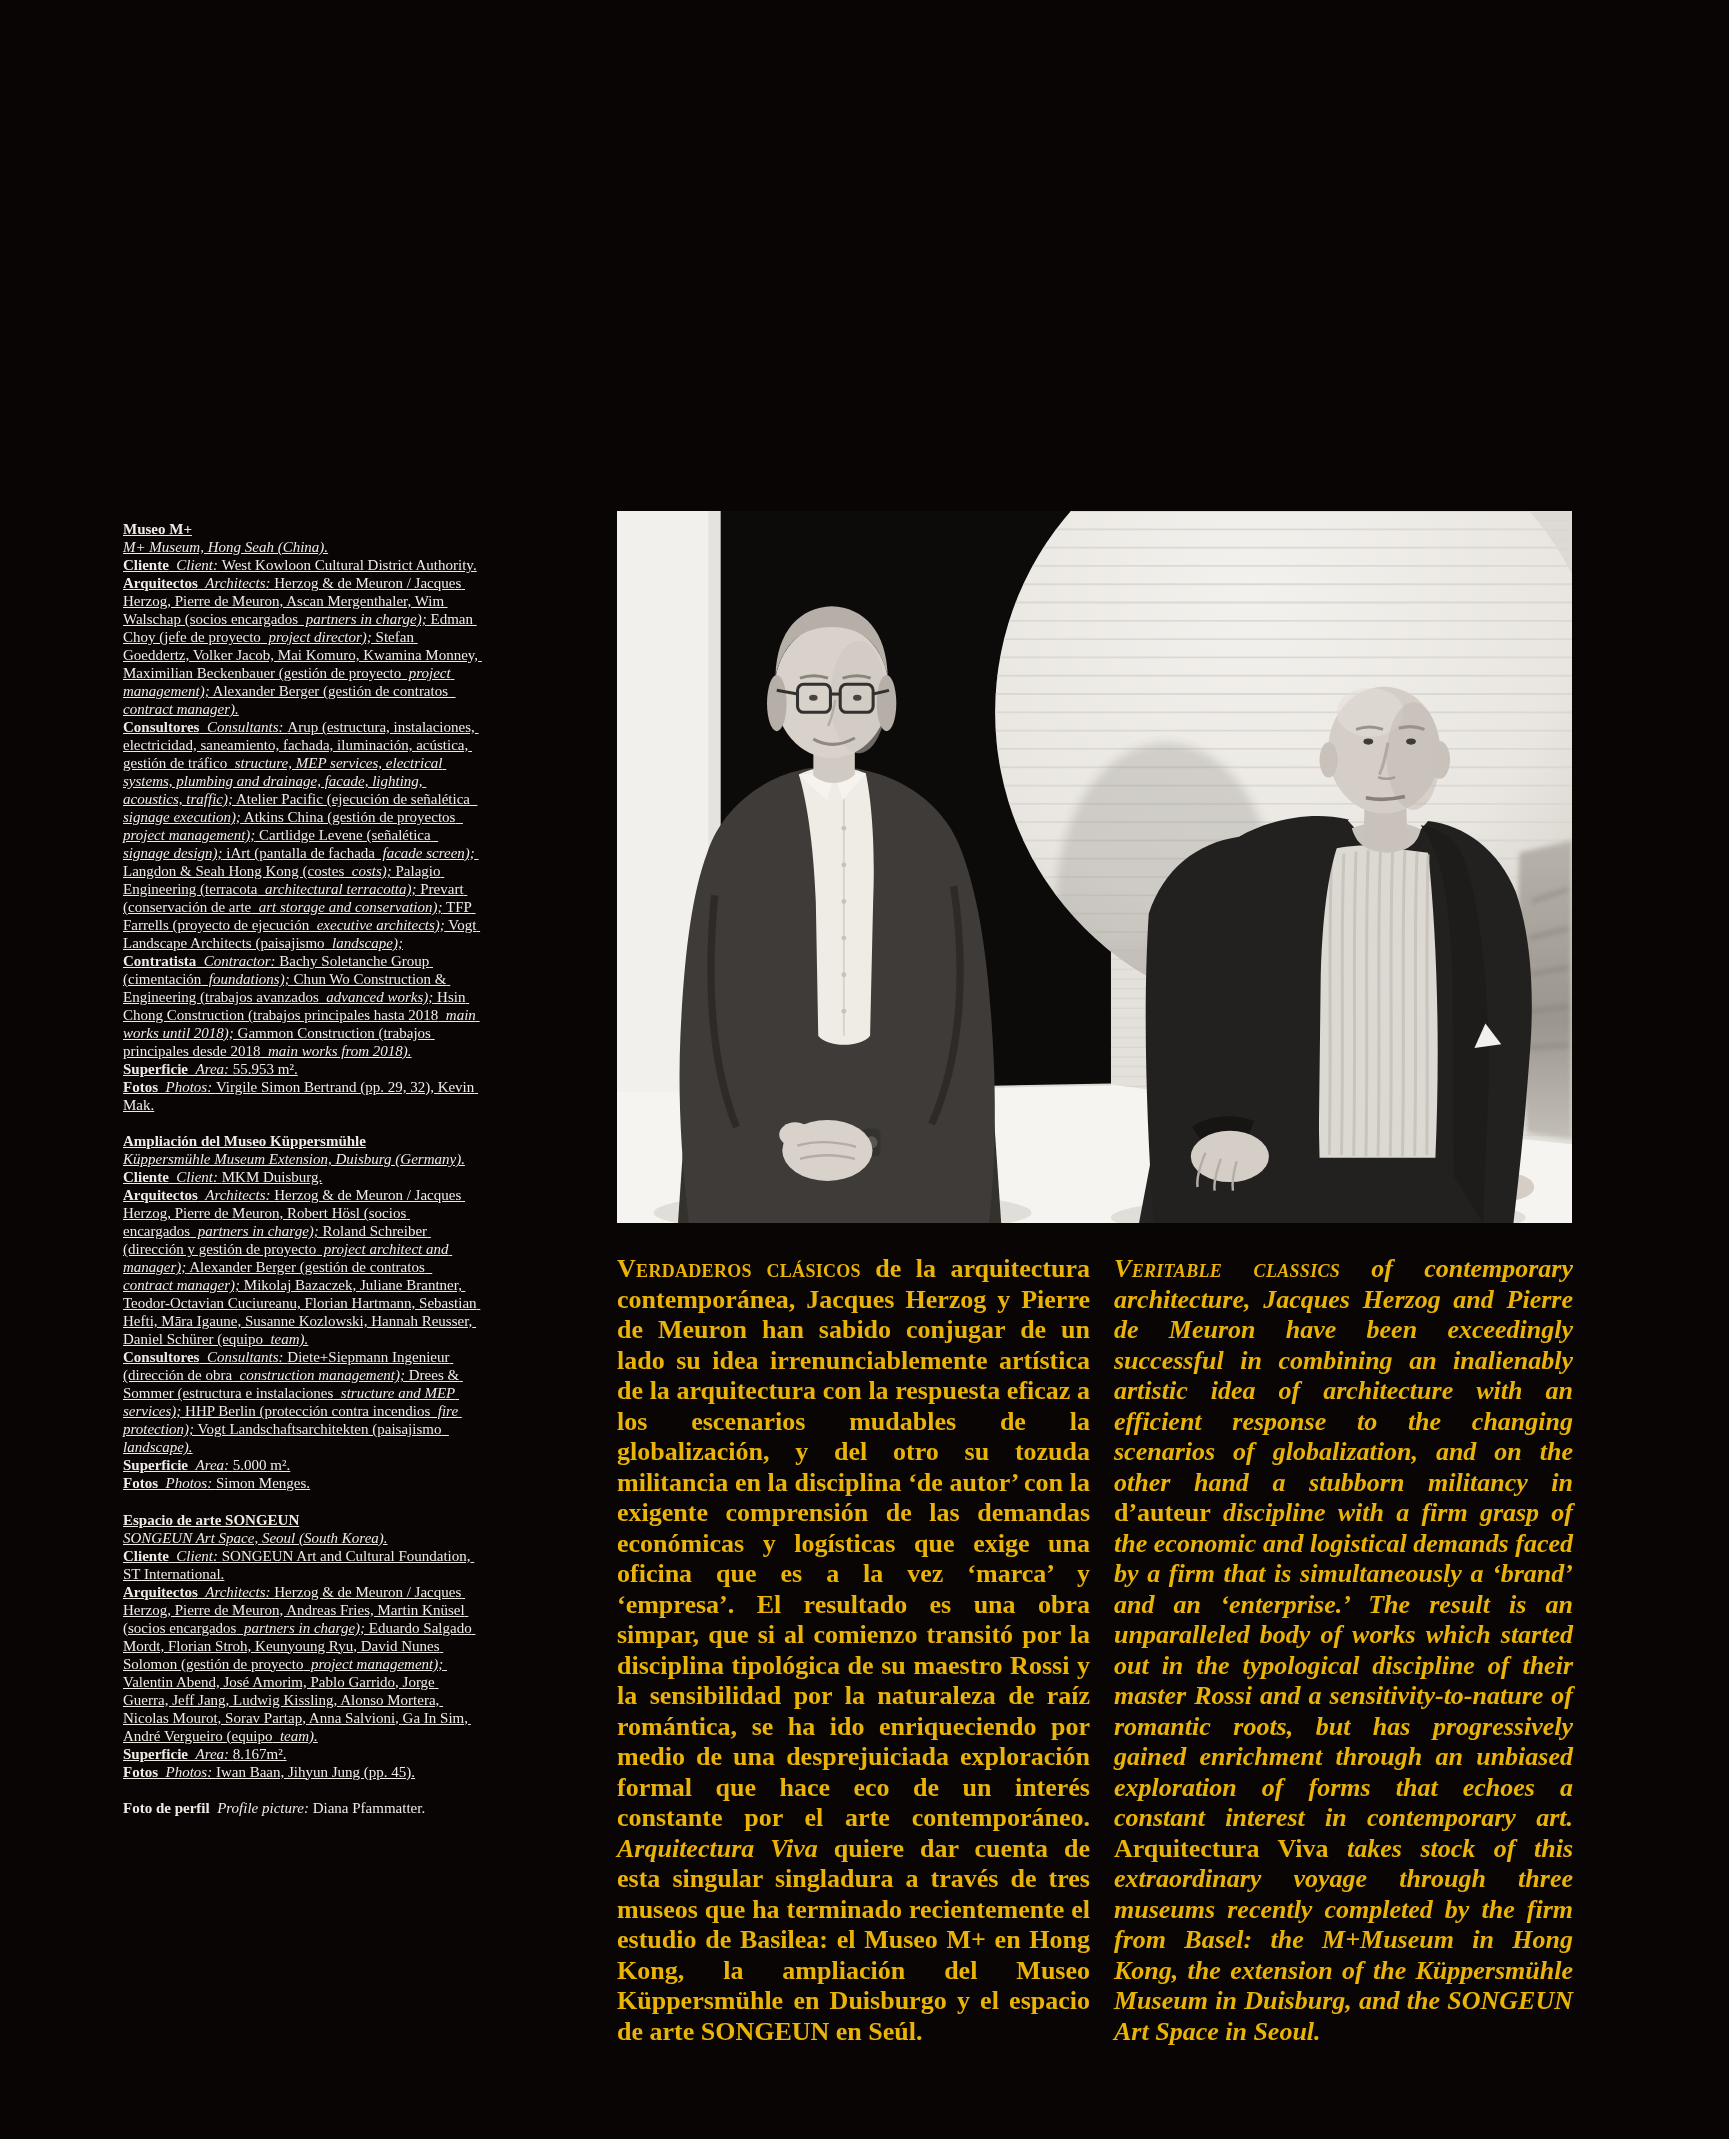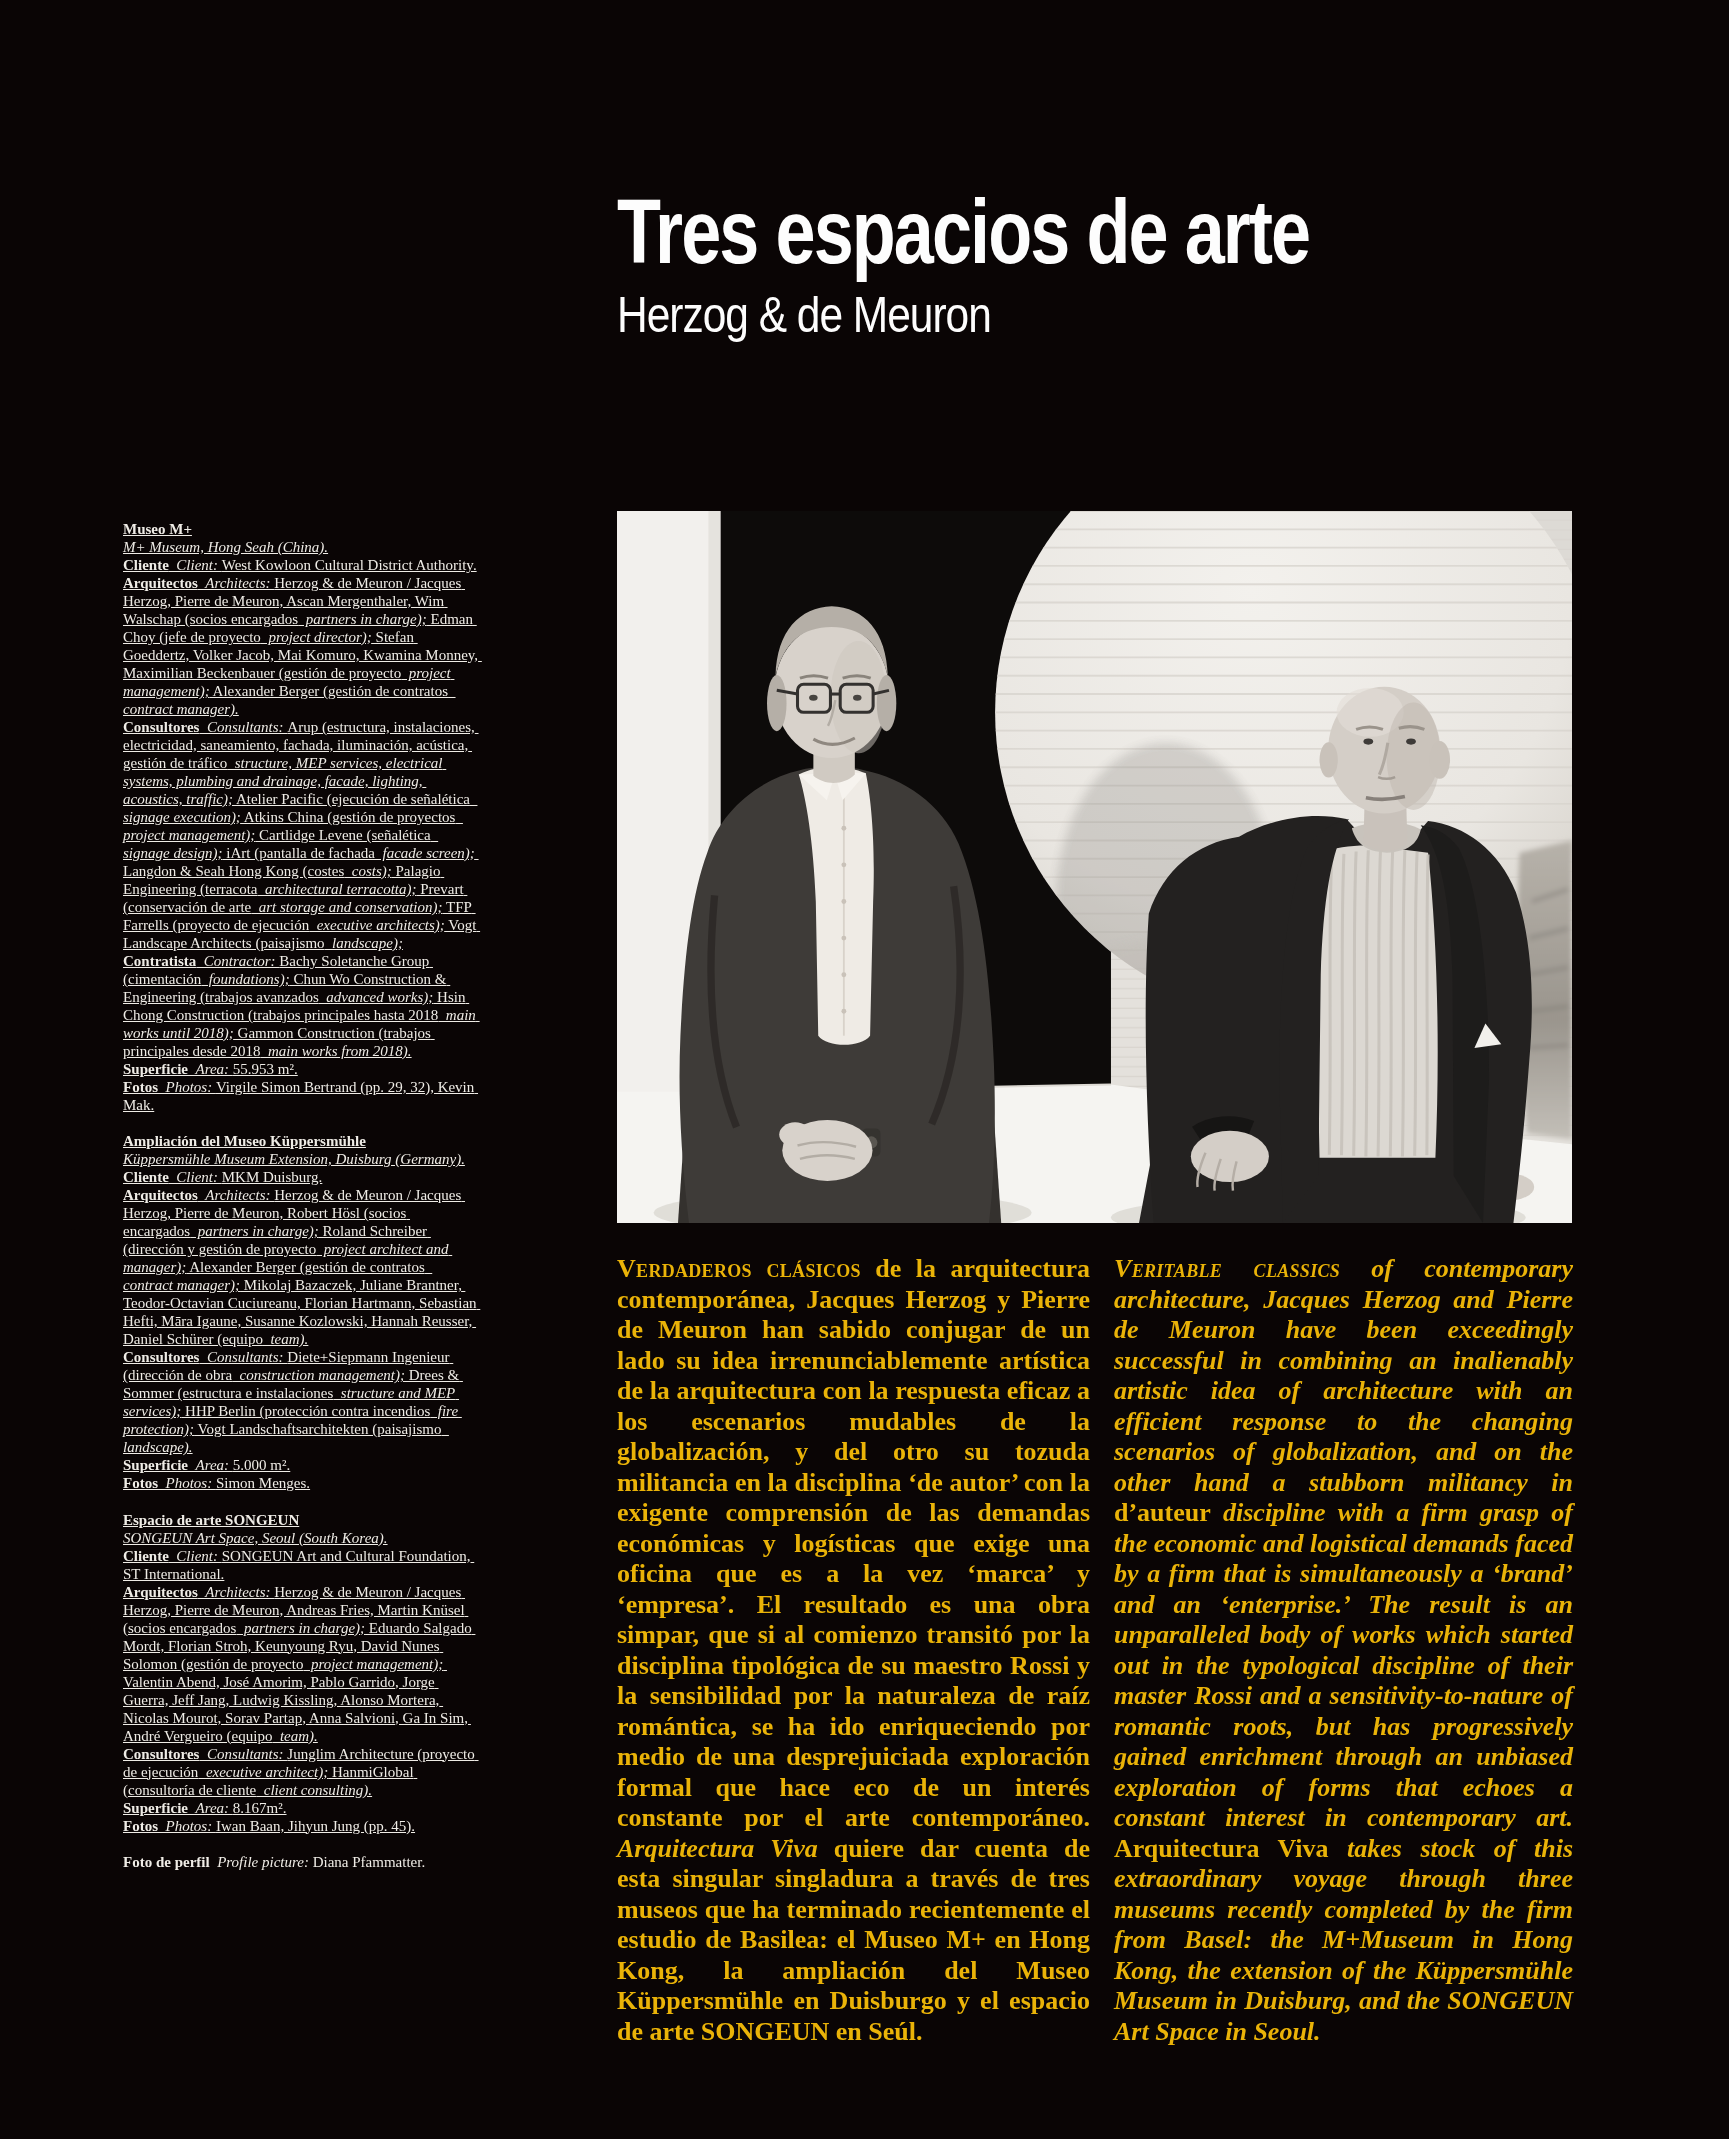--- a/index.html
+++ b/index.html
@@ -56,24 +56,20 @@
   .col-es{left:617px;width:473px;}
   .col-en{left:1114px;width:459px;font-style:italic;}
   .col-en .seg-r{font-style:normal;}
   .col-en .seg-sc{font-style:italic;}
 </style>
 </head>
 <body>
 
 <div class="page">
 
-  <header class="headline">
-    <div class="title">Tres espacios de arte</div>
-    <div class="subtitle">Herzog &amp; de Meuron</div>
-  </header>
 
   <aside class="credits">
     <section class="credit-block">
       <div class="credit-head">Museo M+</div>
       <div class="credit-head-en">M+ Museum, Hong Seah (China).</div>
       <div>
           <div class="credit-par"><span class="seg seg-b">Cliente</span><span class="seg seg-i"> Client: </span><span class="seg seg-r">West Kowloon Cultural District Authority.</span></div>
           <div class="credit-par"><span class="seg seg-b">Arquitectos</span><span class="seg seg-i"> Architects: </span><span class="seg seg-r">Herzog &amp; de Meuron / Jacques Herzog, Pierre de Meuron, Ascan Mergenthaler, Wim Walschap (socios encargados</span><span class="seg seg-i"> partners in charge);</span><span class="seg seg-r"> Edman Choy (jefe de proyecto</span><span class="seg seg-i"> project director);</span><span class="seg seg-r"> Stefan Goeddertz, Volker Jacob, Mai Komuro, Kwamina Monney, Maximilian Beckenbauer (gestión de proyecto</span><span class="seg seg-i"> project management);</span><span class="seg seg-r"> Alexander Berger (gestión de contratos</span><span class="seg seg-i"> contract manager).</span></div>
           <div class="credit-par"><span class="seg seg-b">Consultores</span><span class="seg seg-i"> Consultants: </span><span class="seg seg-r">Arup (estructura, instalaciones, electricidad, saneamiento, fachada, iluminación, acústica, gestión de tráfico</span><span class="seg seg-i"> structure, MEP services, electrical systems, plumbing and drainage, facade, lighting, acoustics, traffic);</span><span class="seg seg-r"> Atelier Pacific (ejecución de señalética</span><span class="seg seg-i"> signage execution);</span><span class="seg seg-r"> Atkins China (gestión de proyectos</span><span class="seg seg-i"> project management);</span><span class="seg seg-r"> Cartlidge Levene (señalética</span><span class="seg seg-i"> signage design);</span><span class="seg seg-r"> iArt (pantalla de fachada</span><span class="seg seg-i"> facade screen);</span><span class="seg seg-r"> Langdon &amp; Seah Hong Kong (costes</span><span class="seg seg-i"> costs);</span><span class="seg seg-r"> Palagio Engineering (terracota</span><span class="seg seg-i"> architectural terracotta);</span><span class="seg seg-r"> Prevart (conservación de arte</span><span class="seg seg-i"> art storage and conservation);</span><span class="seg seg-r"> TFP Farrells (proyecto de ejecución</span><span class="seg seg-i"> executive architects);</span><span class="seg seg-r"> Vogt Landscape Architects (paisajismo</span><span class="seg seg-i"> landscape);</span></div>
           <div class="credit-par"><span class="seg seg-b">Contratista</span><span class="seg seg-i"> Contractor: </span><span class="seg seg-r">Bachy Soletanche Group (cimentación</span><span class="seg seg-i"> foundations);</span><span class="seg seg-r"> Chun Wo Construction &amp; Engineering (trabajos avanzados</span><span class="seg seg-i"> advanced works);</span><span class="seg seg-r"> Hsin Chong Construction (trabajos principales hasta 2018</span><span class="seg seg-i"> main works until 2018);</span><span class="seg seg-r"> Gammon Construction (trabajos principales desde 2018</span><span class="seg seg-i"> main works from 2018).</span></div>
@@ -91,21 +87,20 @@
           <div class="credit-par"><span class="seg seg-b">Superficie</span><span class="seg seg-i"> Area: </span><span class="seg seg-r">5.000 m².</span></div>
           <div class="credit-par"><span class="seg seg-b">Fotos</span><span class="seg seg-i"> Photos: </span><span class="seg seg-r">Simon Menges.</span></div>
         </div>
     </section>
     <section class="credit-block">
       <div class="credit-head">Espacio de arte SONGEUN</div>
       <div class="credit-head-en">SONGEUN Art Space, Seoul (South Korea).</div>
       <div>
           <div class="credit-par"><span class="seg seg-b">Cliente</span><span class="seg seg-i"> Client: </span><span class="seg seg-r">SONGEUN Art and Cultural Foundation, ST International.</span></div>
           <div class="credit-par"><span class="seg seg-b">Arquitectos</span><span class="seg seg-i"> Architects: </span><span class="seg seg-r">Herzog &amp; de Meuron / Jacques Herzog, Pierre de Meuron, Andreas Fries, Martin Knüsel (socios encargados</span><span class="seg seg-i"> partners in charge);</span><span class="seg seg-r"> Eduardo Salgado Mordt, Florian Stroh, Keunyoung Ryu, David Nunes Solomon (gestión de proyecto</span><span class="seg seg-i"> project management);</span><span class="seg seg-r"> Valentin Abend, José Amorim, Pablo Garrido, Jorge Guerra, Jeff Jang, Ludwig Kissling, Alonso Mortera, Nicolas Mourot, Sorav Partap, Anna Salvioni, Ga In Sim, André Vergueiro (equipo</span><span class="seg seg-i"> team).</span></div>
-          <div class="credit-par"><span class="seg seg-b">Consultores</span><span class="seg seg-i"> Consultants: </span><span class="seg seg-r">Junglim Architecture (proyecto de ejecución</span><span class="seg seg-i"> executive architect);</span><span class="seg seg-r"> HanmiGlobal (consultoría de cliente</span><span class="seg seg-i"> client consulting).</span></div>
           <div class="credit-par"><span class="seg seg-b">Superficie</span><span class="seg seg-i"> Area: </span><span class="seg seg-r">8.167m².</span></div>
           <div class="credit-par"><span class="seg seg-b">Fotos</span><span class="seg seg-i"> Photos: </span><span class="seg seg-r">Iwan Baan, Jihyun Jung (pp. 45).</span></div>
         </div>
     </section>
     <p class="profile"><span class="seg seg-b">Foto de perfil</span><span class="seg seg-i"> Profile picture: </span><span class="seg seg-r">Diana Pfammatter.</span></p>
   </aside>
 
   <figure class="photo" style="margin:0">
     <svg viewBox="0 0 1566 1167" preserveAspectRatio="none">
       <defs>

